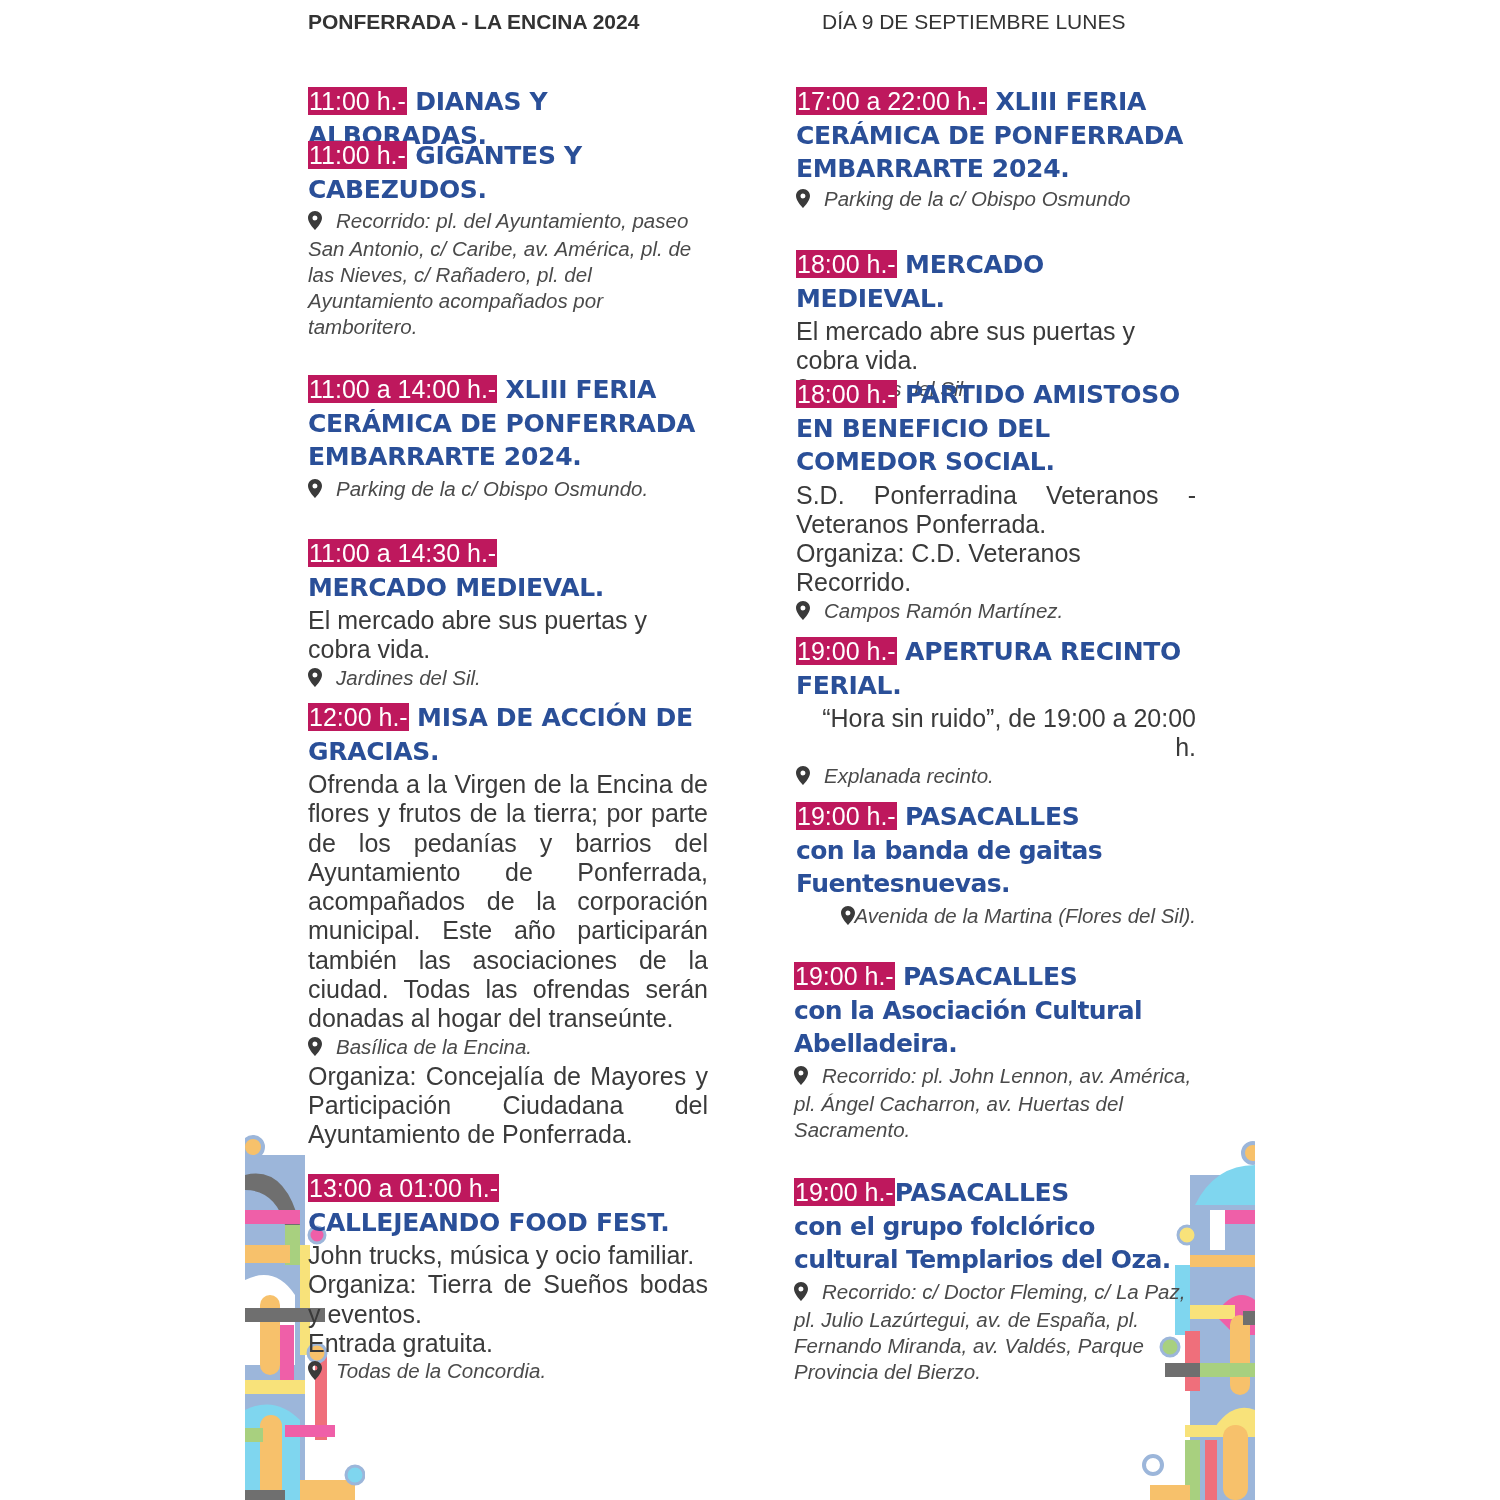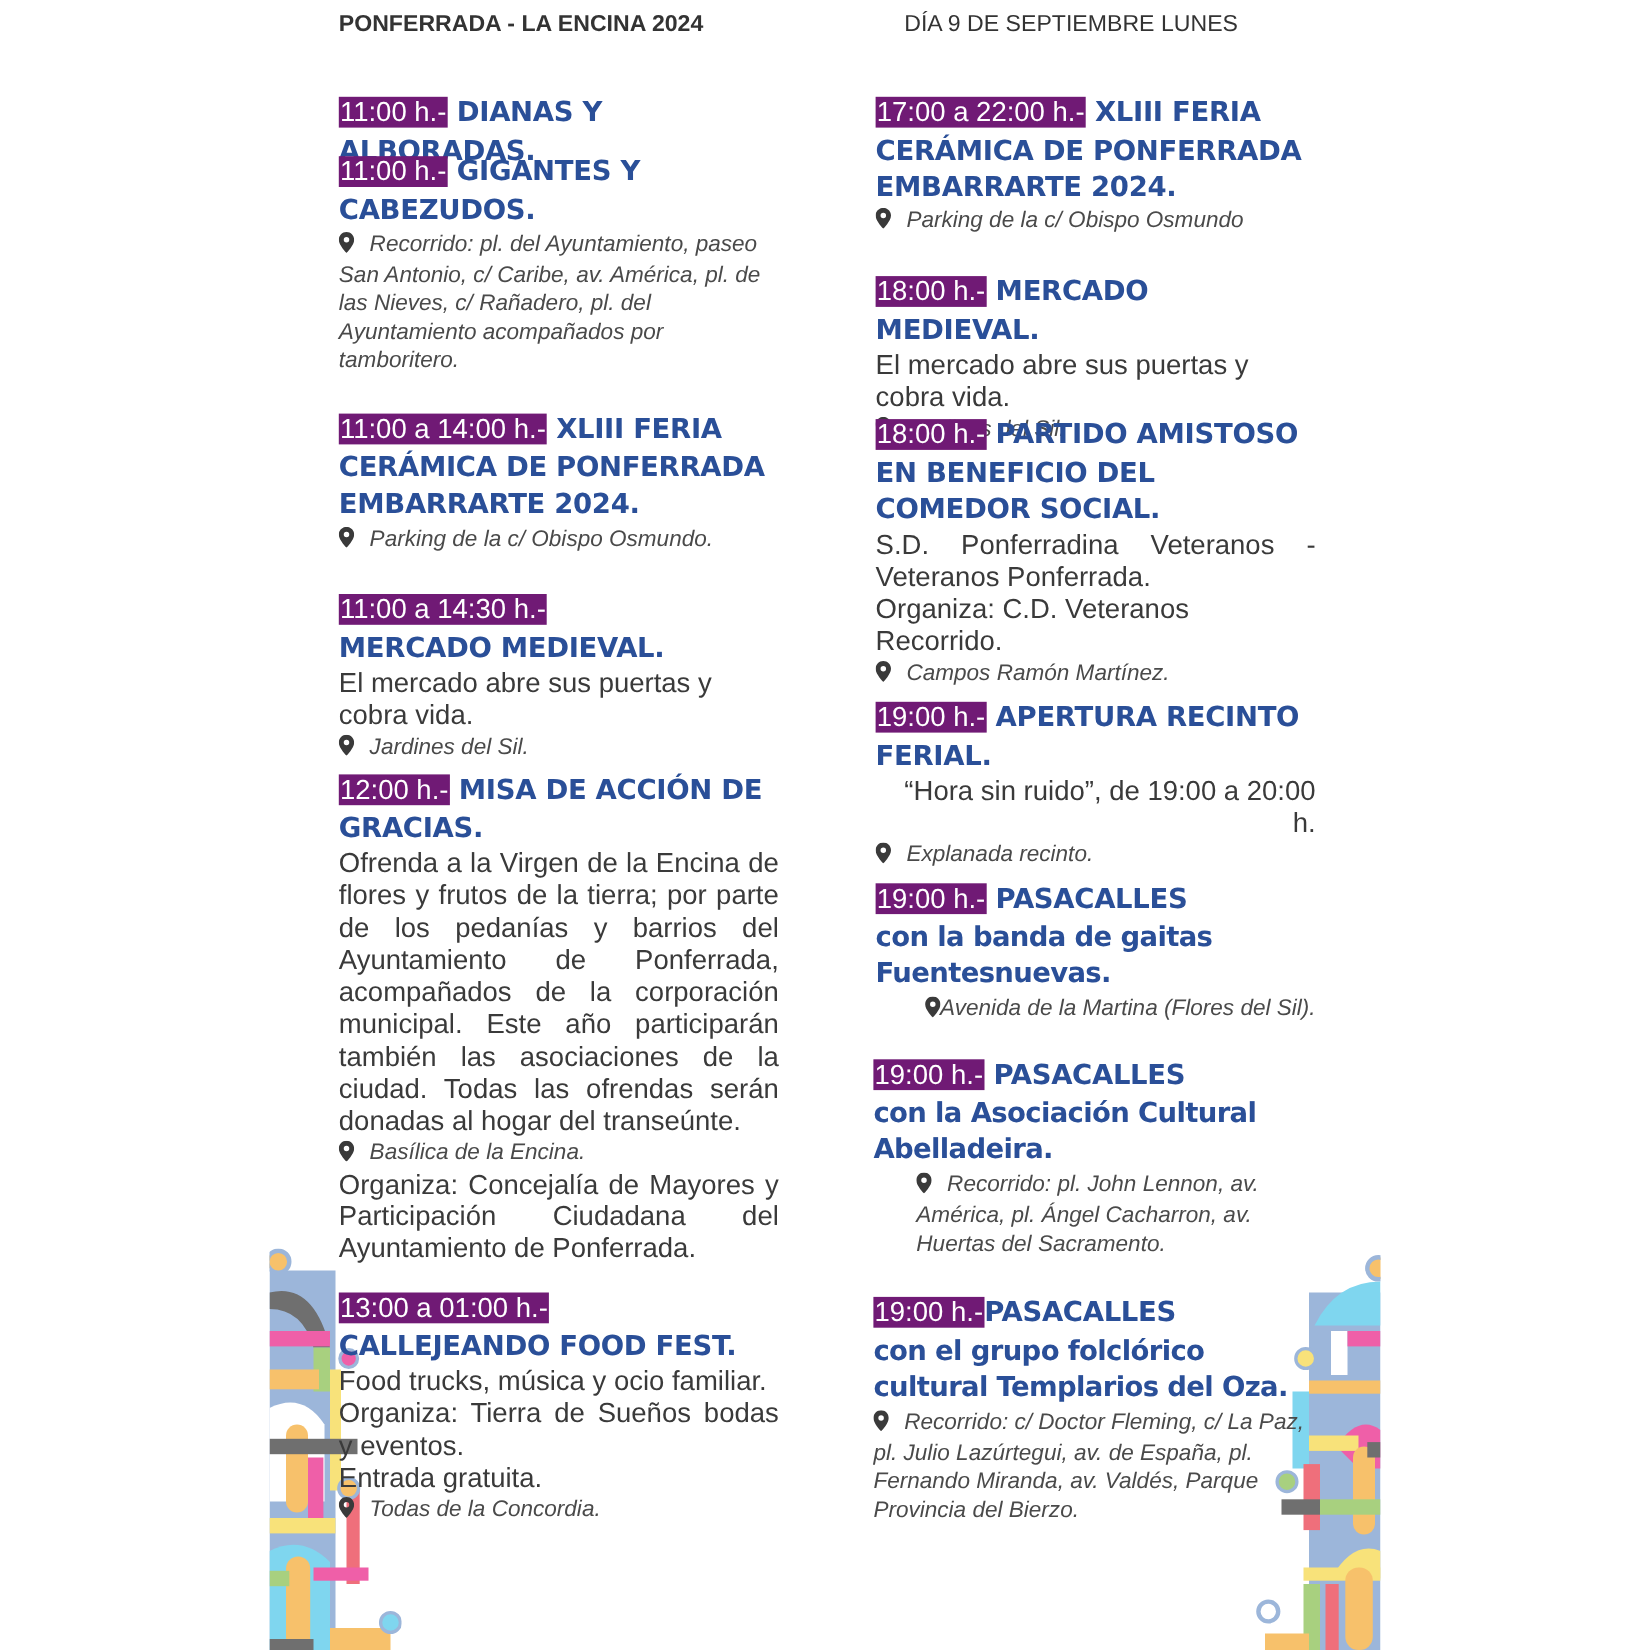--- a/index.html
+++ b/index.html
@@ -6,21 +6,21 @@
   body { width:1500px; height:1500px; position:relative; overflow:hidden; font-family:"Liberation Sans", sans-serif; }
   .hdr { position:absolute; top:10px; font-size:21px; color:#333; }
   .hdr-left { left:308px; font-weight:bold; }
   .hdr-right { left:822px; }
   .col { position:absolute; }
   .col-left { left:308px; width:400px; }
   .col-right { left:796px; width:400px; }
   .ev { position:absolute; left:0; width:400px; }
   .title { font-family:"DejaVu Sans", sans-serif; font-weight:bold; color:#2a4f98; font-size:25px; line-height:33.5px; letter-spacing:-0.3px; }
   .title.low { letter-spacing:-0.6px; }
-  .time { background:#701a75; color:#fff; font-family:"Liberation Sans", sans-serif; font-weight:normal; font-size:25px; padding:0 1px; letter-spacing:0; }
+  .time { background:#be185d; color:#fff; font-family:"Liberation Sans", sans-serif; font-weight:normal; font-size:25px; padding:0 1px; letter-spacing:0; }
   .desc { font-size:25px; color:#3a3a3a; line-height:29.3px; }
   .desc.just { text-align:justify; text-align-last:left; }
   .loc { font-size:20.5px; color:#4a4a4a; font-style:italic; line-height:26px; }
   .pin { display:inline-block; width:28px; vertical-align:-2px; }
   .deco { position:absolute; bottom:0; }
 </style>
 </head>
 <body>
 
 <div class="hdr hdr-left">PONFERRADA - LA ENCINA 2024</div>
@@ -108,21 +108,21 @@
     <div class="title"><span class="time">12:00 h.-</span> <span>MISA DE ACCIÓN DE GRACIAS.</span></div>
     <div class="desc just" style="margin-top:2px;">Ofrenda a la Virgen de la Encina de flores y frutos de la tierra; por parte de los pedanías y barrios del Ayuntamiento de Ponferrada, acompañados de la corporación municipal. Este año participarán también las asociaciones de la ciudad. Todas las ofrendas serán donadas al hogar del transeúnte.</div>
     <div class="loc"><span class="pin"><svg width="14" height="19" viewBox="0 0 14 19">
             <path d="M7 0C3.1 0 0 3.1 0 7c0 5 7 12 7 12s7-7 7-12c0-3.9-3.1-7-7-7zm0 9.5A2.5 2.5 0 117 4.5a2.5 2.5 0 010 5z" fill="#3a3a3a"></path>
           </svg></span><span>Basílica de la Encina.</span></div>
     <div class="desc just">Organiza: Concejalía de Mayores y Participación Ciudadana del Ayuntamiento de Ponferrada.</div>
   </div>
 
   <div class="ev" style="top:1172px;">
     <div class="title"><span class="time">13:00 a 01:00 h.-</span><br><span>CALLEJEANDO FOOD FEST.</span></div>
-    <div class="desc" style="margin-top:2px;">Food trucks, música y ocio familiar.</div>
+    <div class="desc" style="margin-top:2px;">John trucks, música y ocio familiar.</div>
     <div class="desc just">Organiza: Tierra de Sueños bodas y eventos.</div>
     <div class="desc">Entrada gratuita.</div>
     <div class="loc"><span class="pin"><svg width="14" height="19" viewBox="0 0 14 19">
             <path d="M7 0C3.1 0 0 3.1 0 7c0 5 7 12 7 12s7-7 7-12c0-3.9-3.1-7-7-7zm0 9.5A2.5 2.5 0 117 4.5a2.5 2.5 0 010 5z" fill="#3a3a3a"></path>
           </svg></span><span>Todas de la Concordia.</span></div>
   </div>
 </div>
 
 <div class="col col-right">
   <div class="ev" style="top:85px;">
@@ -161,21 +161,21 @@
     <div class="title"><span class="time">19:00 h.-</span> <span>PASACALLES</span></div>
     <div class="title low">con la banda de gaitas Fuentesnuevas.</div>
     <div class="loc" style="margin-top:2px;text-align:right;"><span class="pin"><svg width="14" height="19" viewBox="0 0 14 19">
             <path d="M7 0C3.1 0 0 3.1 0 7c0 5 7 12 7 12s7-7 7-12c0-3.9-3.1-7-7-7zm0 9.5A2.5 2.5 0 117 4.5a2.5 2.5 0 010 5z" fill="#3a3a3a"></path>
           </svg></span><span>Avenida de la Martina (Flores del Sil).</span></div>
   </div>
 
   <div class="ev" style="top:960px; left:-2px; width:402px;">
     <div class="title"><span class="time">19:00 h.-</span> <span>PASACALLES</span></div>
     <div class="title low">con la Asociación Cultural Abelladeira.</div>
-    <div class="loc" style="margin-top:2px;margin-left:39px;"><span class="pin"><svg width="14" height="19" viewBox="0 0 14 19">
+    <div class="loc" style="margin-top:2px;"><span class="pin"><svg width="14" height="19" viewBox="0 0 14 19">
             <path d="M7 0C3.1 0 0 3.1 0 7c0 5 7 12 7 12s7-7 7-12c0-3.9-3.1-7-7-7zm0 9.5A2.5 2.5 0 117 4.5a2.5 2.5 0 010 5z" fill="#3a3a3a"></path>
           </svg></span><span>Recorrido: pl. John Lennon, av. América, pl. Ángel Cacharron, av. Huertas del Sacramento.</span></div>
   </div>
 
   <div class="ev" style="top:1176px; left:-2px; width:402px;">
     <div class="title"><span class="time">19:00 h.-</span><span>PASACALLES</span></div>
     <div class="title low">con el grupo folclórico cultural Templarios del Oza.</div>
     <div class="loc" style="margin-top:2px;"><span class="pin"><svg width="14" height="19" viewBox="0 0 14 19">
             <path d="M7 0C3.1 0 0 3.1 0 7c0 5 7 12 7 12s7-7 7-12c0-3.9-3.1-7-7-7zm0 9.5A2.5 2.5 0 117 4.5a2.5 2.5 0 010 5z" fill="#3a3a3a"></path>
           </svg></span><span>Recorrido: c/ Doctor Fleming, c/ La Paz, pl. Julio Lazúrtegui, av. de España, pl. Fernando Miranda, av. Valdés, Parque Provincia del Bierzo.</span></div>

